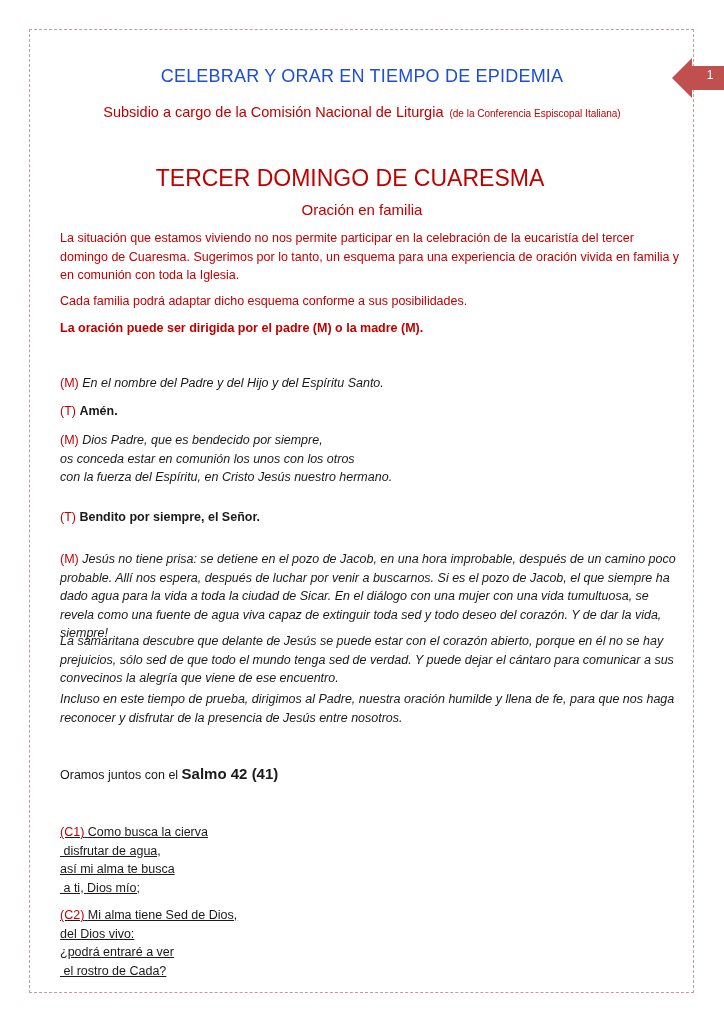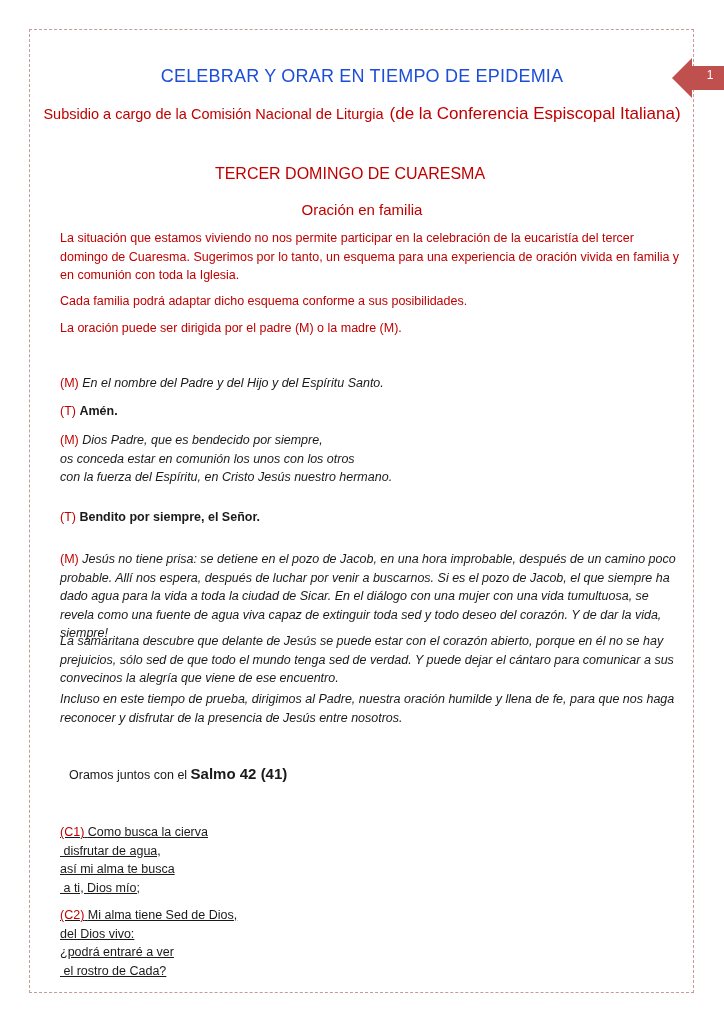--- a/index.html
+++ b/index.html
@@ -21,39 +21,39 @@
   }
   .abs { position: absolute; }
   .title {
     left: 0; width: 724px; top: 66px; text-align: center;
     font-size: 18px; color: #1d4ed8; letter-spacing: 0.2px;
   }
   .subtitle {
     left: 0; width: 724px; top: 104px; text-align: center;
     font-size: 14.5px; color: #c00000;
   }
-  .subtitle .note { font-size: 17px; color: #c00000; margin-left: 6px; }
+  .subtitle .note { font-size: 10px; color: #c00000; margin-left: 6px; }
   .sunday {
     left: 0; width: 700px; top: 165px; text-align: center;
-    font-size: 16px; color: #c00000;
+    font-size: 23px; color: #c00000;
   }
   .family {
     left: 0; width: 724px; top: 201px; text-align: center;
     font-size: 15px; color: #c00000;
   }
   .intro {
     left: 60px; width: 620px; font-size: 12.5px; color: #c00000; line-height: 18.5px;
   }
   .para {
     left: 60px; width: 625px; font-size: 12.5px; line-height: 18.5px;
   }
   .lbl { color: #c00000; font-style: normal; font-weight: normal; }
   .ital { font-style: italic; }
   .bold { font-weight: bold; }
-  .psalm-intro { font-size: 12.5px; margin-left: 9px; }
+  .psalm-intro { font-size: 12.5px; }
   .psalm-intro .big { font-size: 15px; font-weight: bold; }
   .verse { left: 60px; font-size: 12.5px; line-height: 18.5px; white-space: pre; text-decoration: underline; }
 </style>
 </head>
 <body>
 
 <div class="page-border"></div>
 
 <div class="page-tab">
   <svg width="52" height="40" viewBox="0 0 52 40">
@@ -65,21 +65,21 @@
 <div class="abs title">CELEBRAR Y ORAR EN TIEMPO DE EPIDEMIA</div>
 <div class="abs subtitle">
   <span>Subsidio a cargo de la Comisión Nacional de Liturgia</span><span class="note">(de la Conferencia Espiscopal Italiana)</span>
 </div>
 
 <div class="abs sunday">TERCER DOMINGO DE CUARESMA</div>
 <div class="abs family">Oración en familia</div>
 
 <div class="abs intro" style="top:229px;">La situación que estamos viviendo no nos permite participar en la celebración de la eucaristía del tercer domingo de Cuaresma. Sugerimos por lo tanto, un esquema para una experiencia de oración vivida en familia y en comunión con toda la Iglesia.</div>
 <div class="abs intro" style="top:292px;">Cada familia podrá adaptar dicho esquema conforme a sus posibilidades.</div>
-<div class="abs intro" style="top:319px;">La oración puede ser dirigida por el padre (M) o la madre (M).</div>
+<div class="abs intro" style="top:319px;font-weight:bold;">La oración puede ser dirigida por el padre (M) o la madre (M).</div>
 
 <div class="abs para" style="top:374px;">
   <span class="lbl">(M)</span>
   <span class="ital">En el nombre del Padre y del Hijo y del Espíritu Santo.</span>
 </div>
 <div class="abs para" style="top:402px;">
   <span class="lbl">(T)</span>
   <span class="bold">Amén.</span>
 </div>
 <div class="abs para" style="top:431px;">

